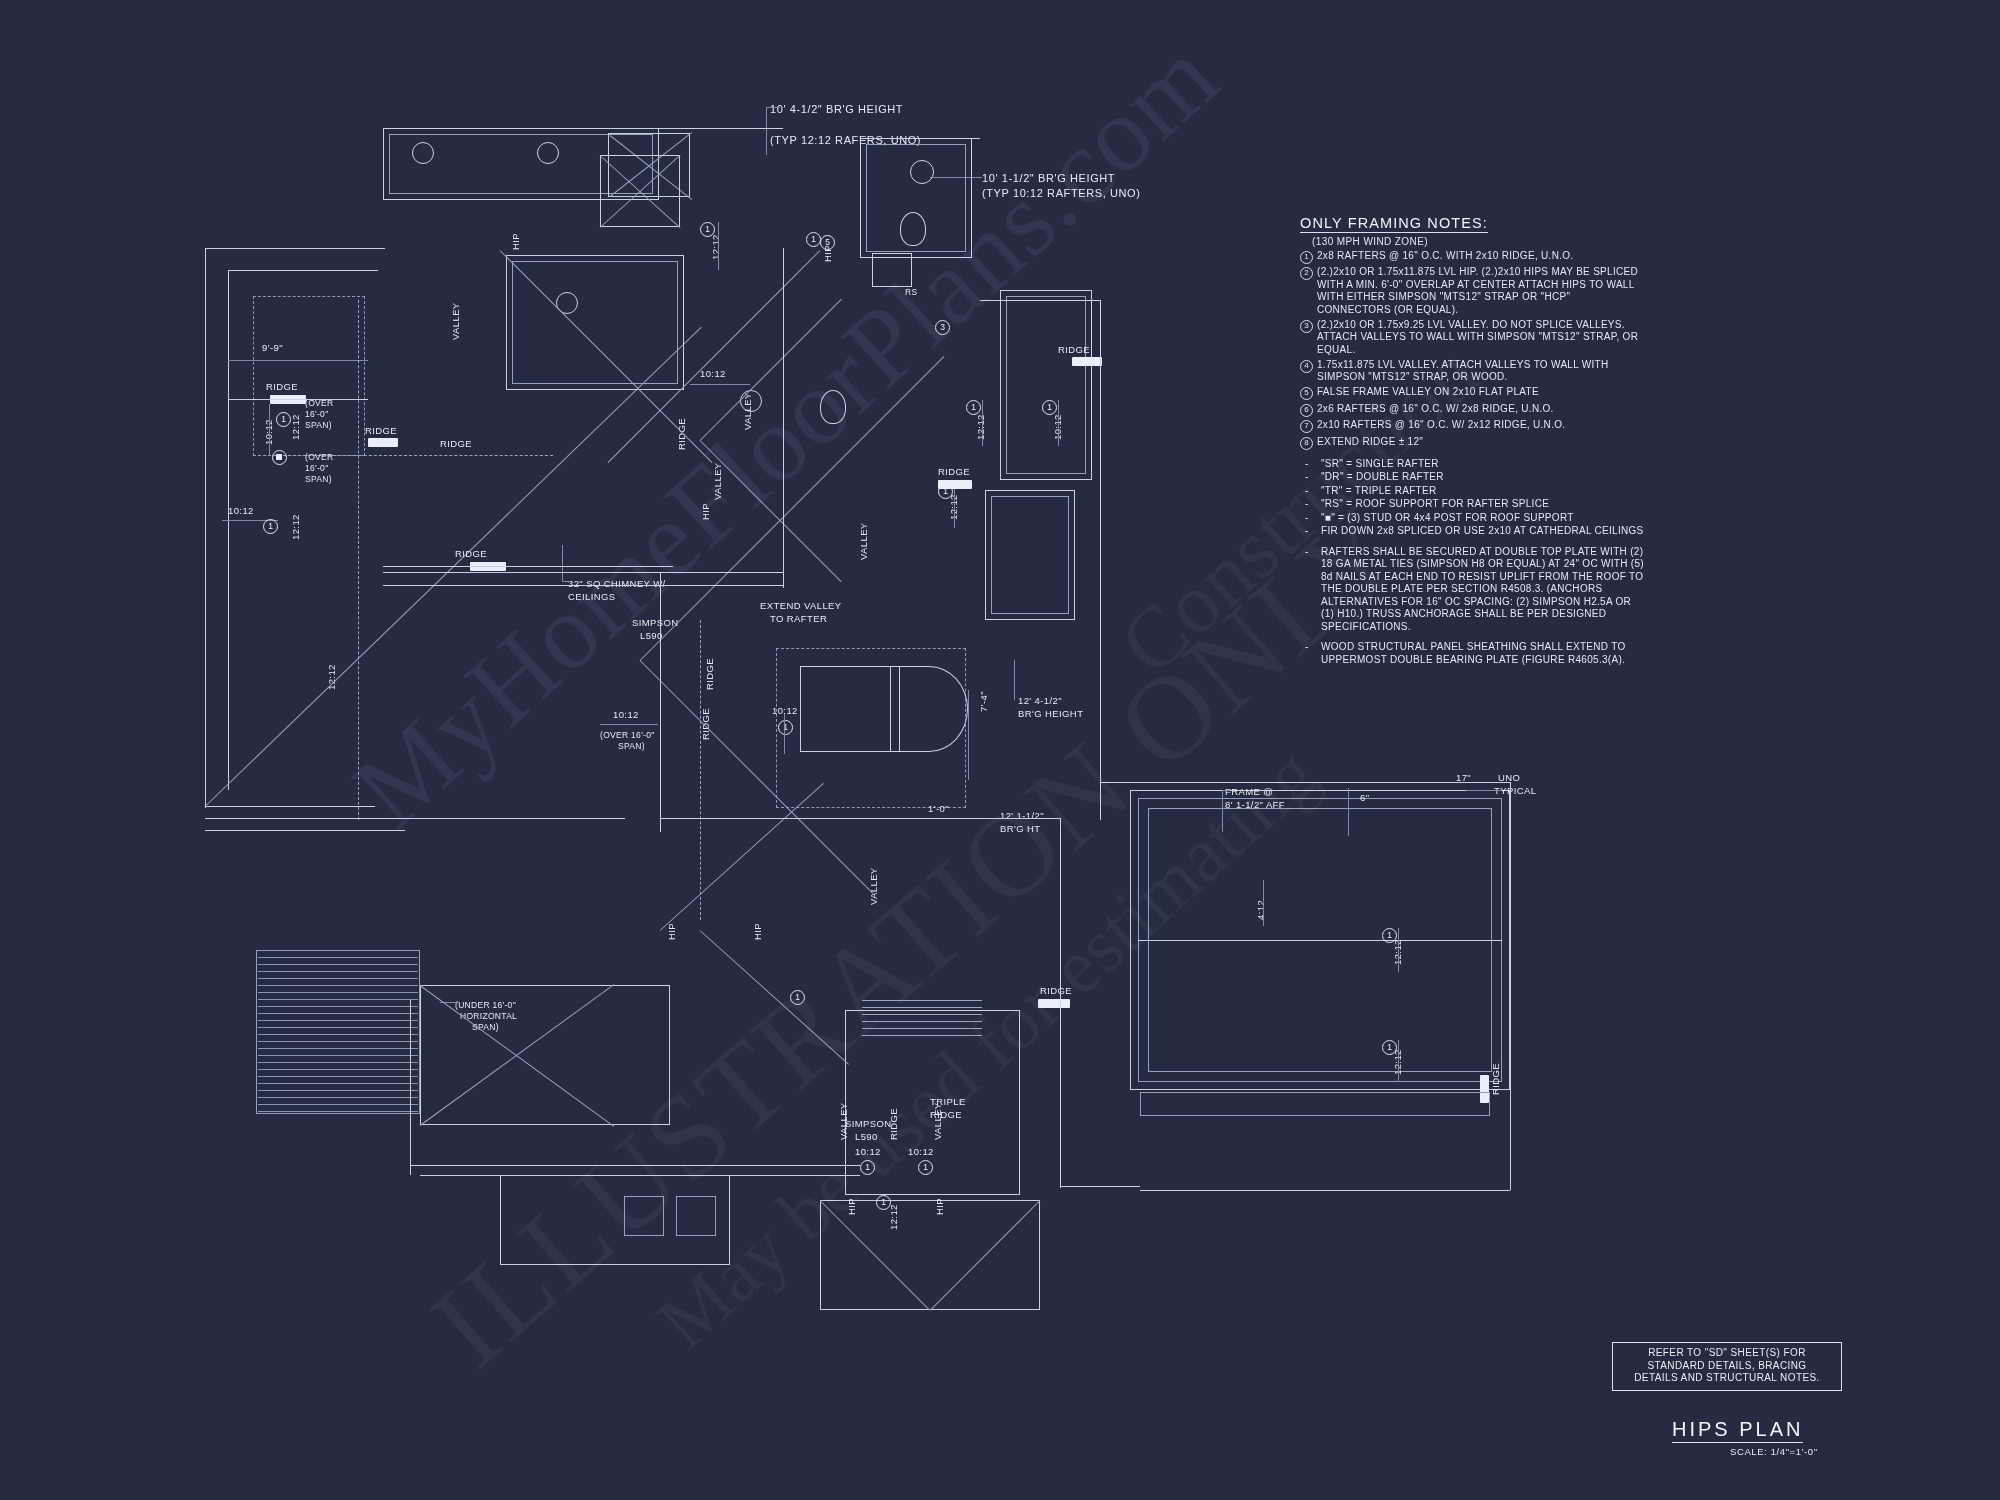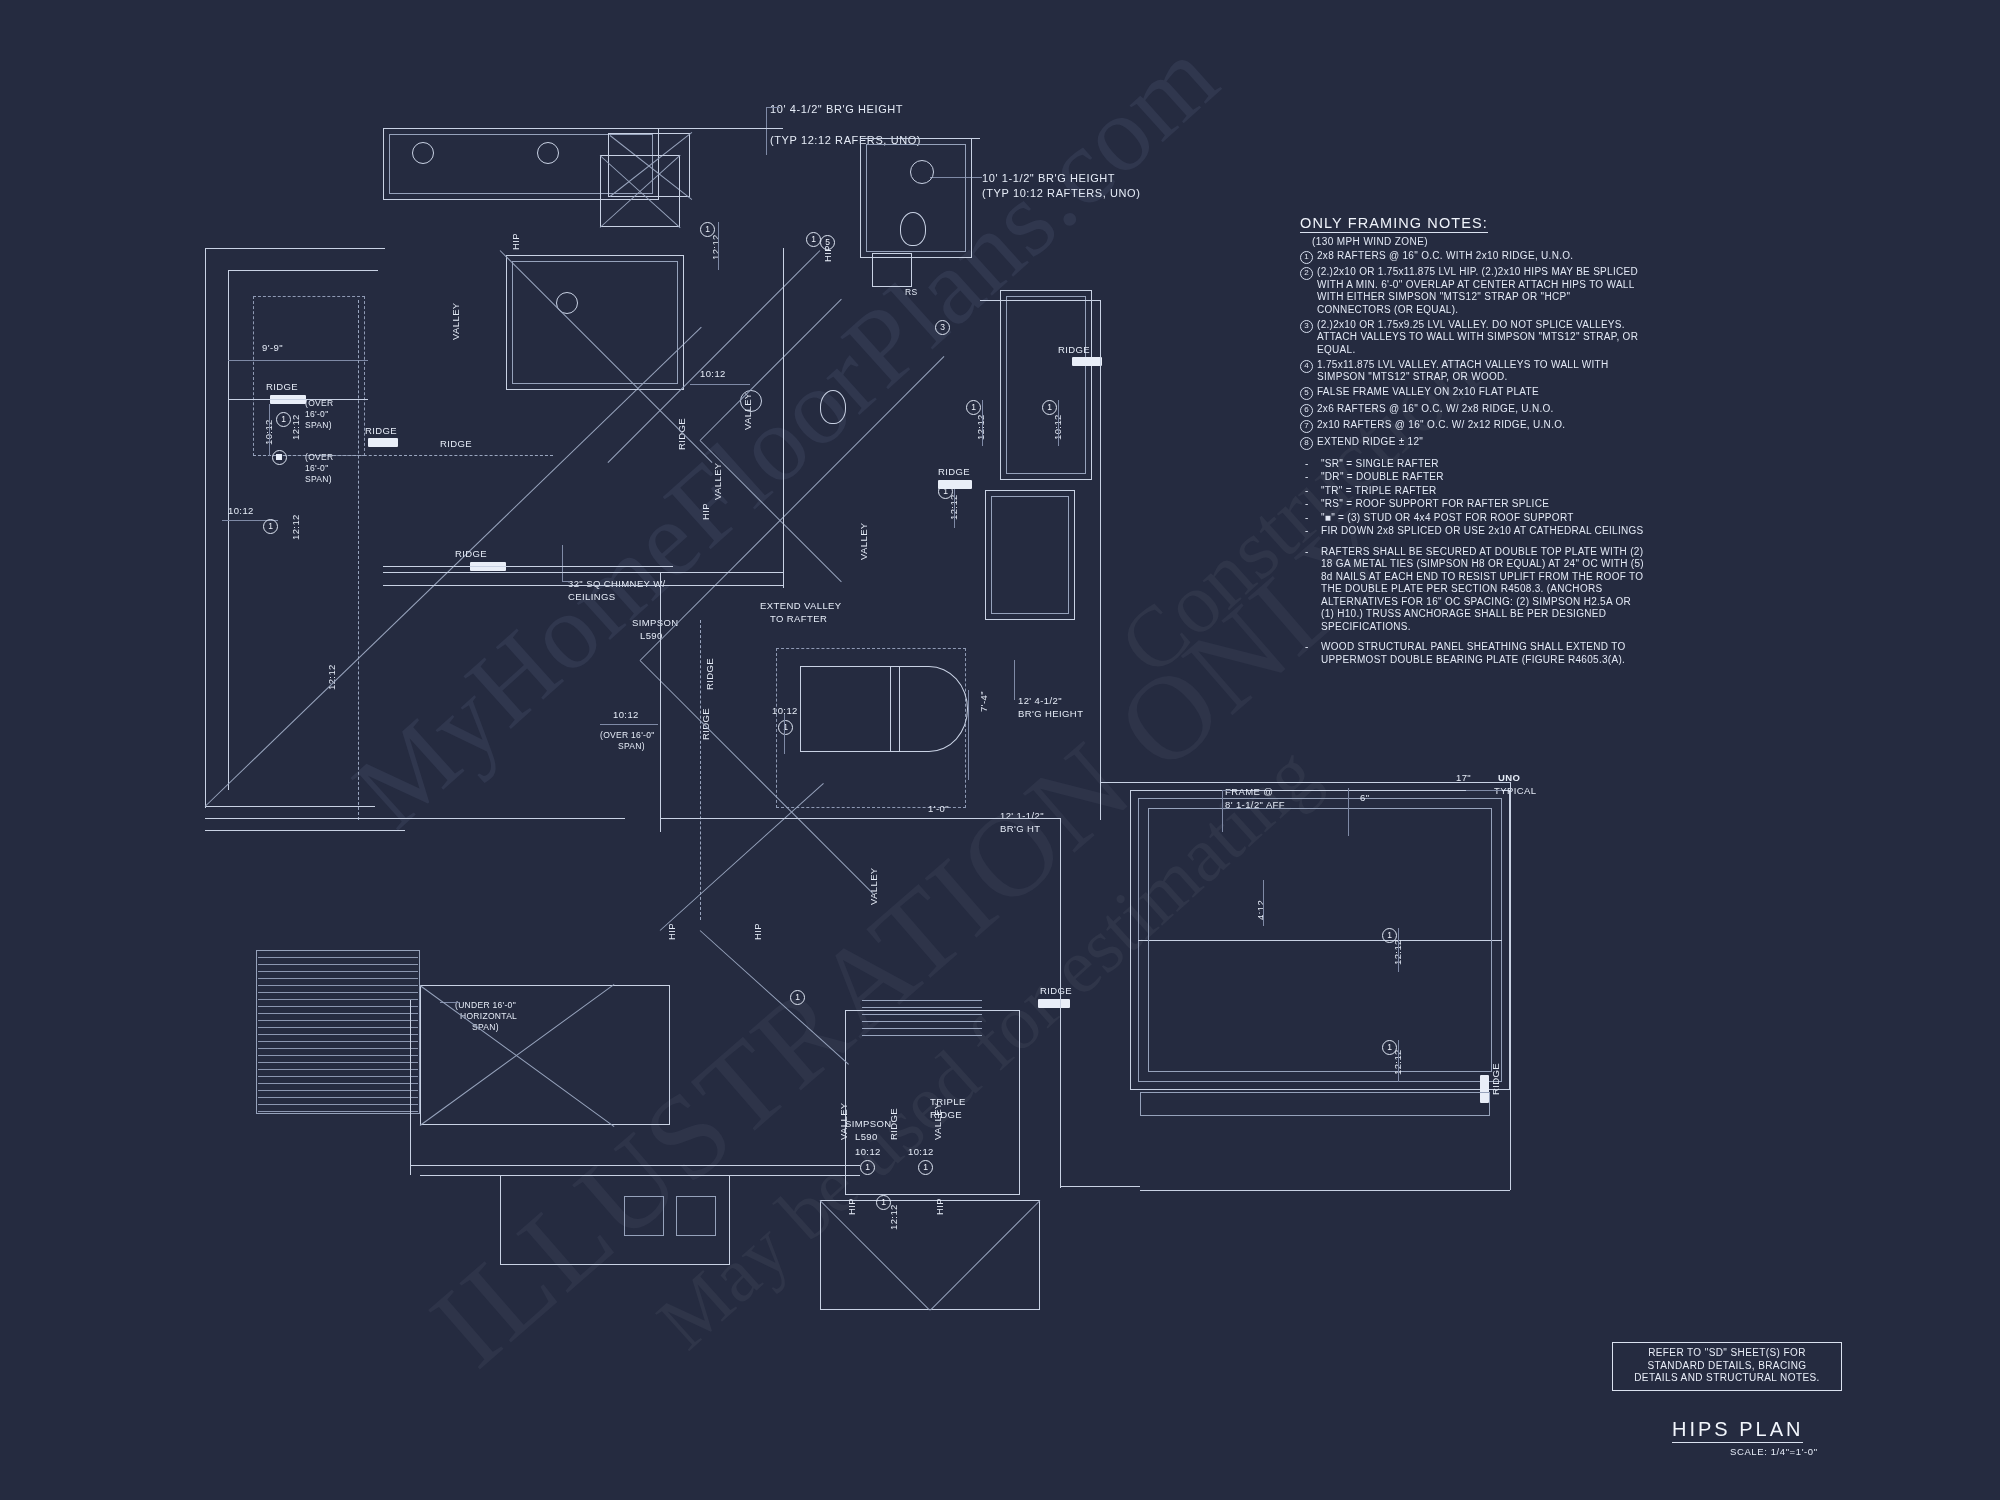--- a/index.html
+++ b/index.html
@@ -386,21 +386,21 @@
 
   <div class="txt sm" style="left:1225px;top:786px;">FRAME @</div>
   <div class="txt sm" style="left:1225px;top:799px;">8' 1-1/2" AFF</div>
   <div class="ln vl dim" style="left:1222px;top:790px;height:42px;"></div>
   <div class="ln hl dim" style="left:1222px;top:790px;width:8px;"></div>
 
   <div class="txt sm" style="left:1360px;top:792px;">6"</div>
   <div class="ln vl dim" style="left:1348px;top:788px;height:48px;"></div>
 
   <div class="txt sm" style="left:1456px;top:772px;">17"</div>
-  <div class="txt sm" style="left:1498px;top:772px;font-weight:bold;">UNO</div>
+  <div class="txt sm" style="left:1498px;top:772px;">UNO</div>
   <div class="txt sm" style="left:1494px;top:785px;">TYPICAL</div>
   <div class="ln hl dim" style="left:1466px;top:790px;width:36px;"></div>
 
   <div class="txt sm vert" style="left:1255px;top:920px;">4:12</div>
   <div class="ln vl dim" style="left:1263px;top:880px;height:46px;"></div>
 
   <div class="txt sm vert" style="left:1392px;top:965px;">12:12</div>
   <div class="cnum" style="left:1382px;top:928px;">1</div>
   <div class="ln vl dim" style="left:1398px;top:928px;height:44px;"></div>
 

